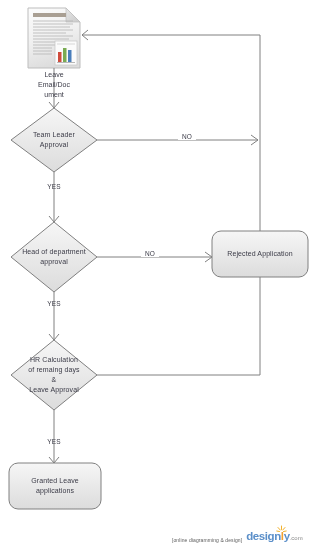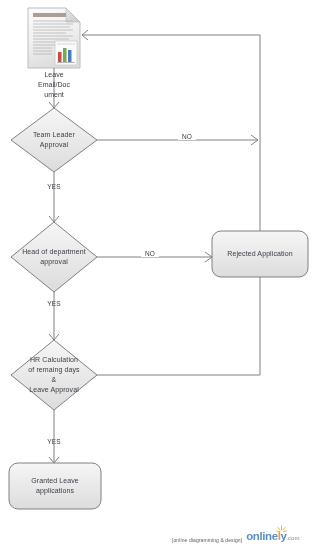--- a/index.html
+++ b/index.html
@@ -214,17 +214,17 @@
     <span id="wm-logo">
       <svg id="wm-star" viewBox="0 0 22 18">
         <g stroke="#f2b12c" stroke-width="2" stroke-linecap="round">
           <line x1="11" y1="2" x2="11" y2="9"></line>
           <line x1="4" y1="5" x2="8.5" y2="10"></line>
           <line x1="18" y1="5" x2="13.5" y2="10"></line>
           <line x1="1.5" y1="12" x2="7" y2="13"></line>
           <line x1="20.5" y1="12" x2="15" y2="13"></line>
         </g>
       </svg>
-      <span class="wm-blue">online</span><span class="wm-orange">l</span><span class="wm-blue">y</span><span class="wm-dot">.com</span>
+      <span class="wm-blue">design</span><span class="wm-orange">l</span><span class="wm-blue">y</span><span class="wm-dot">.com</span>
     </span>
   </div>
 
 </div>
 
 </body></html>

